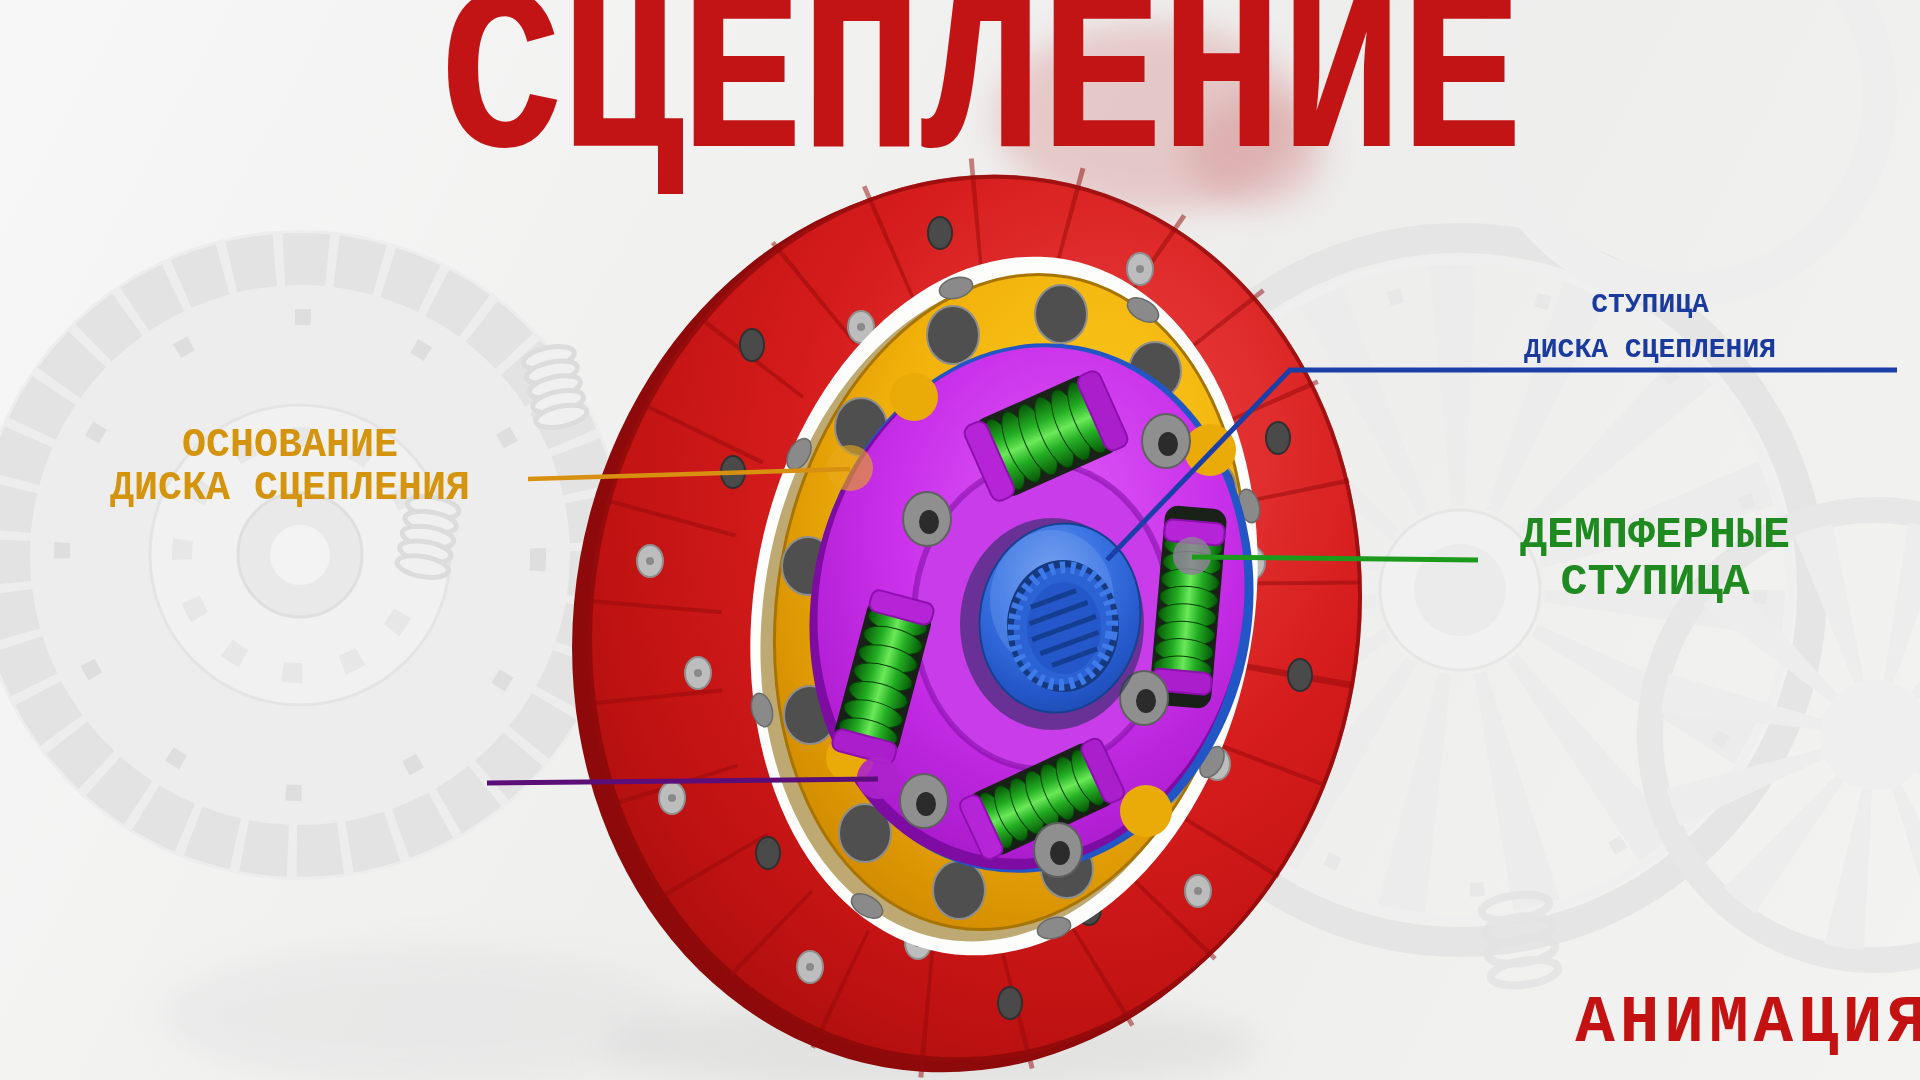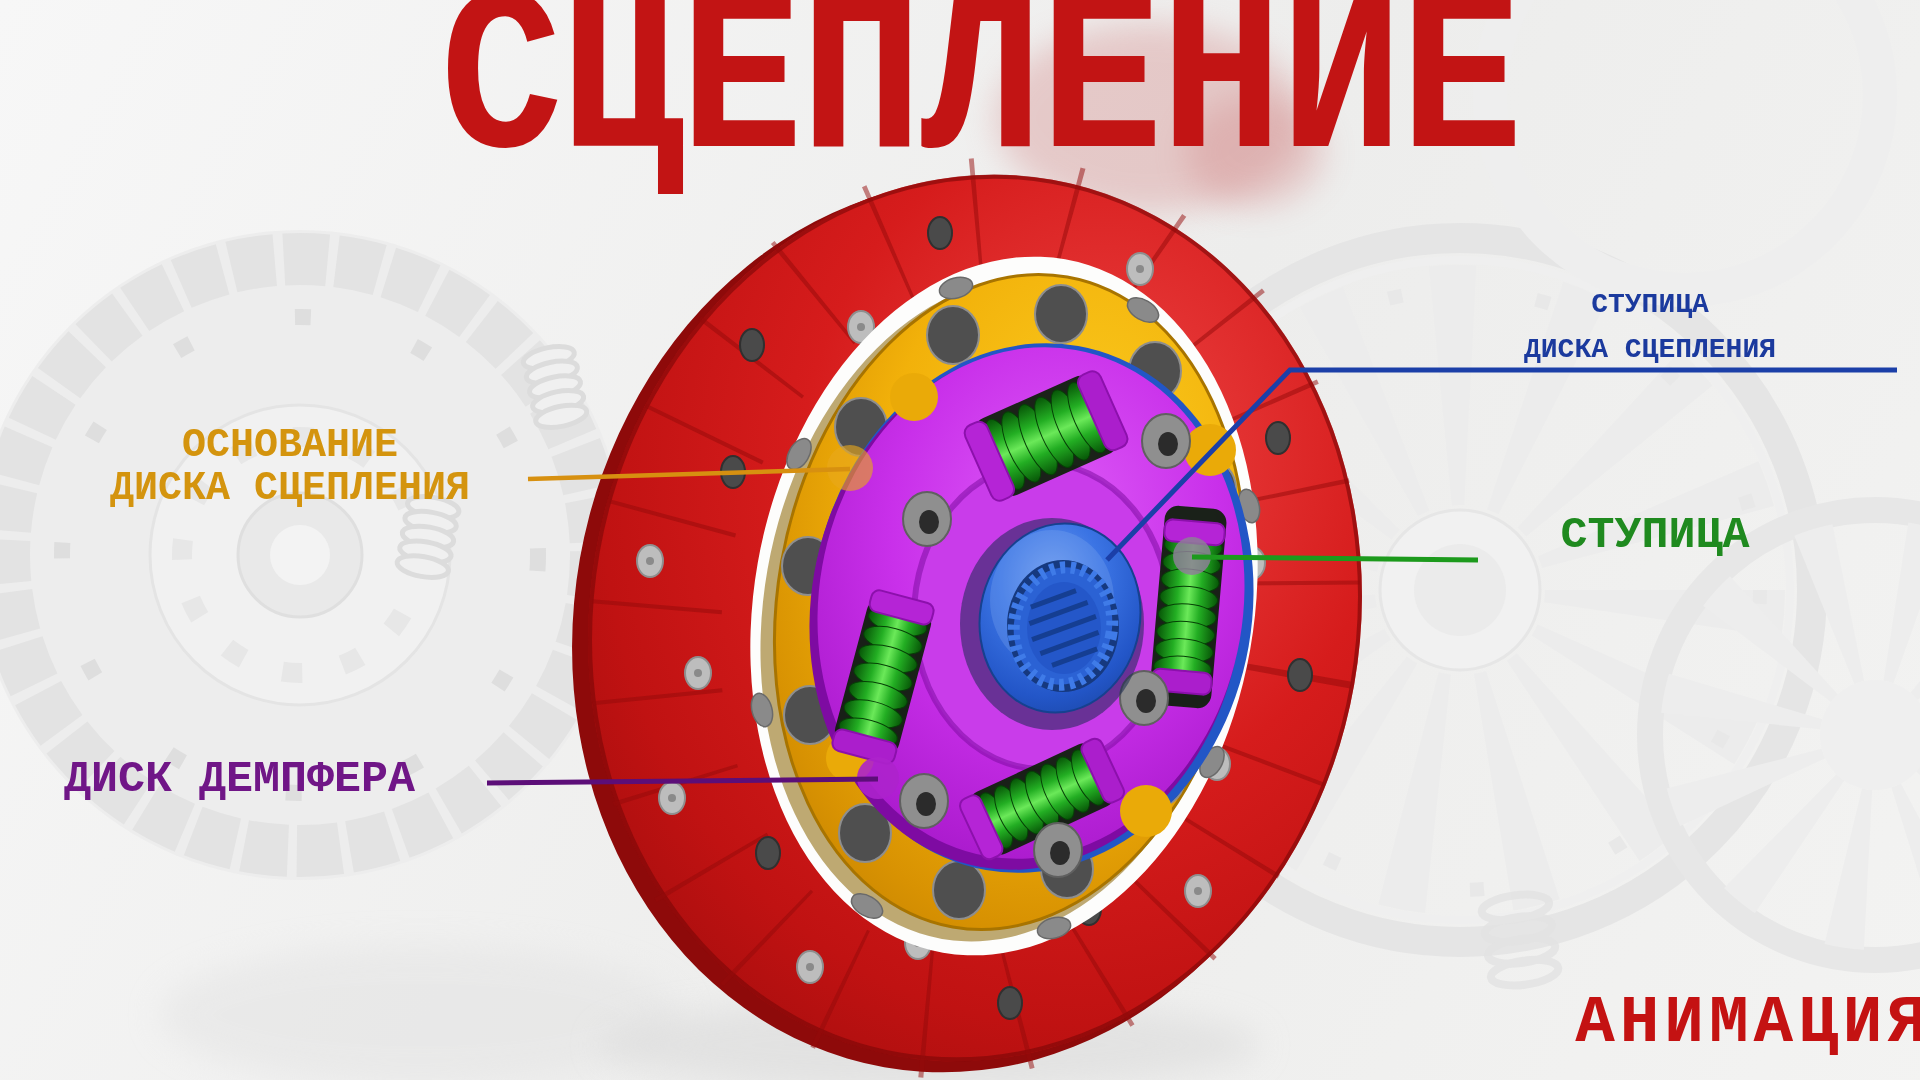--- a/index.html
+++ b/index.html
@@ -321,19 +321,19 @@
     <span>ОСНОВАНИЕ</span>
     <span>ДИСКА СЦЕПЛЕНИЯ</span>
   </div>
 
   <div class="txt lbl lbl-hub">
     <span>СТУПИЦА</span>
     <span>ДИСКА СЦЕПЛЕНИЯ</span>
   </div>
 
   <div class="txt lbl lbl-springs">
+    <span>ДЕМПФЕРНЫЕ</span>
     <span>СТУПИЦА</span>
   </div>
 
-  <div class="txt lbl lbl-damper">ДИСК ДЕМПФЕРА</div>
 
   <div class="txt wm-small">АНИМАЦИЯ</div>
 </div>
 
 </body></html>

